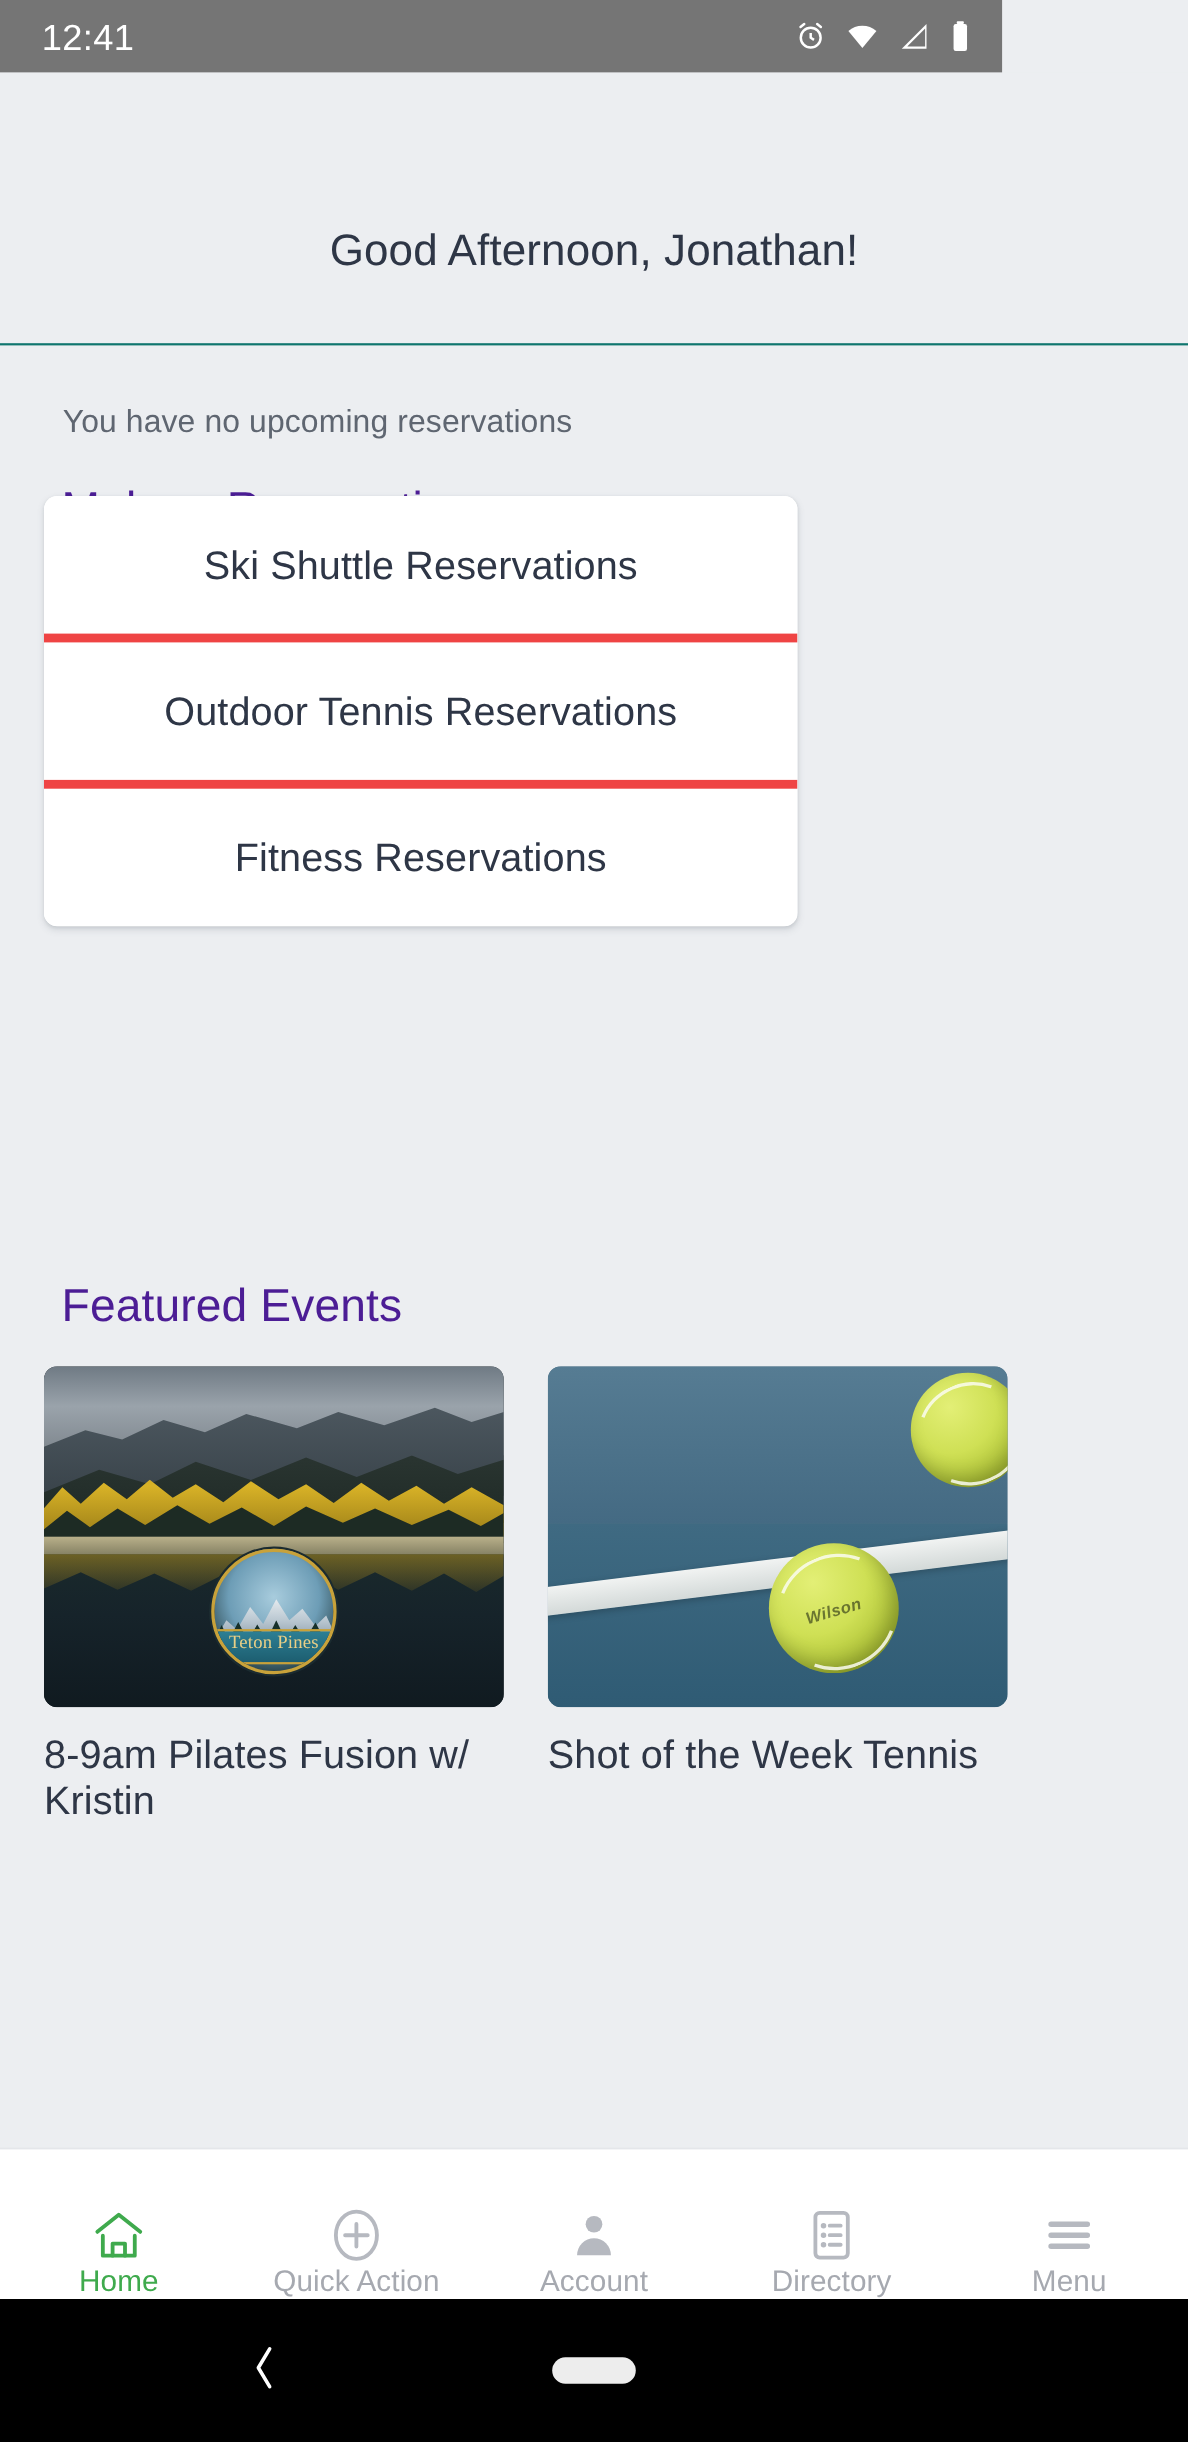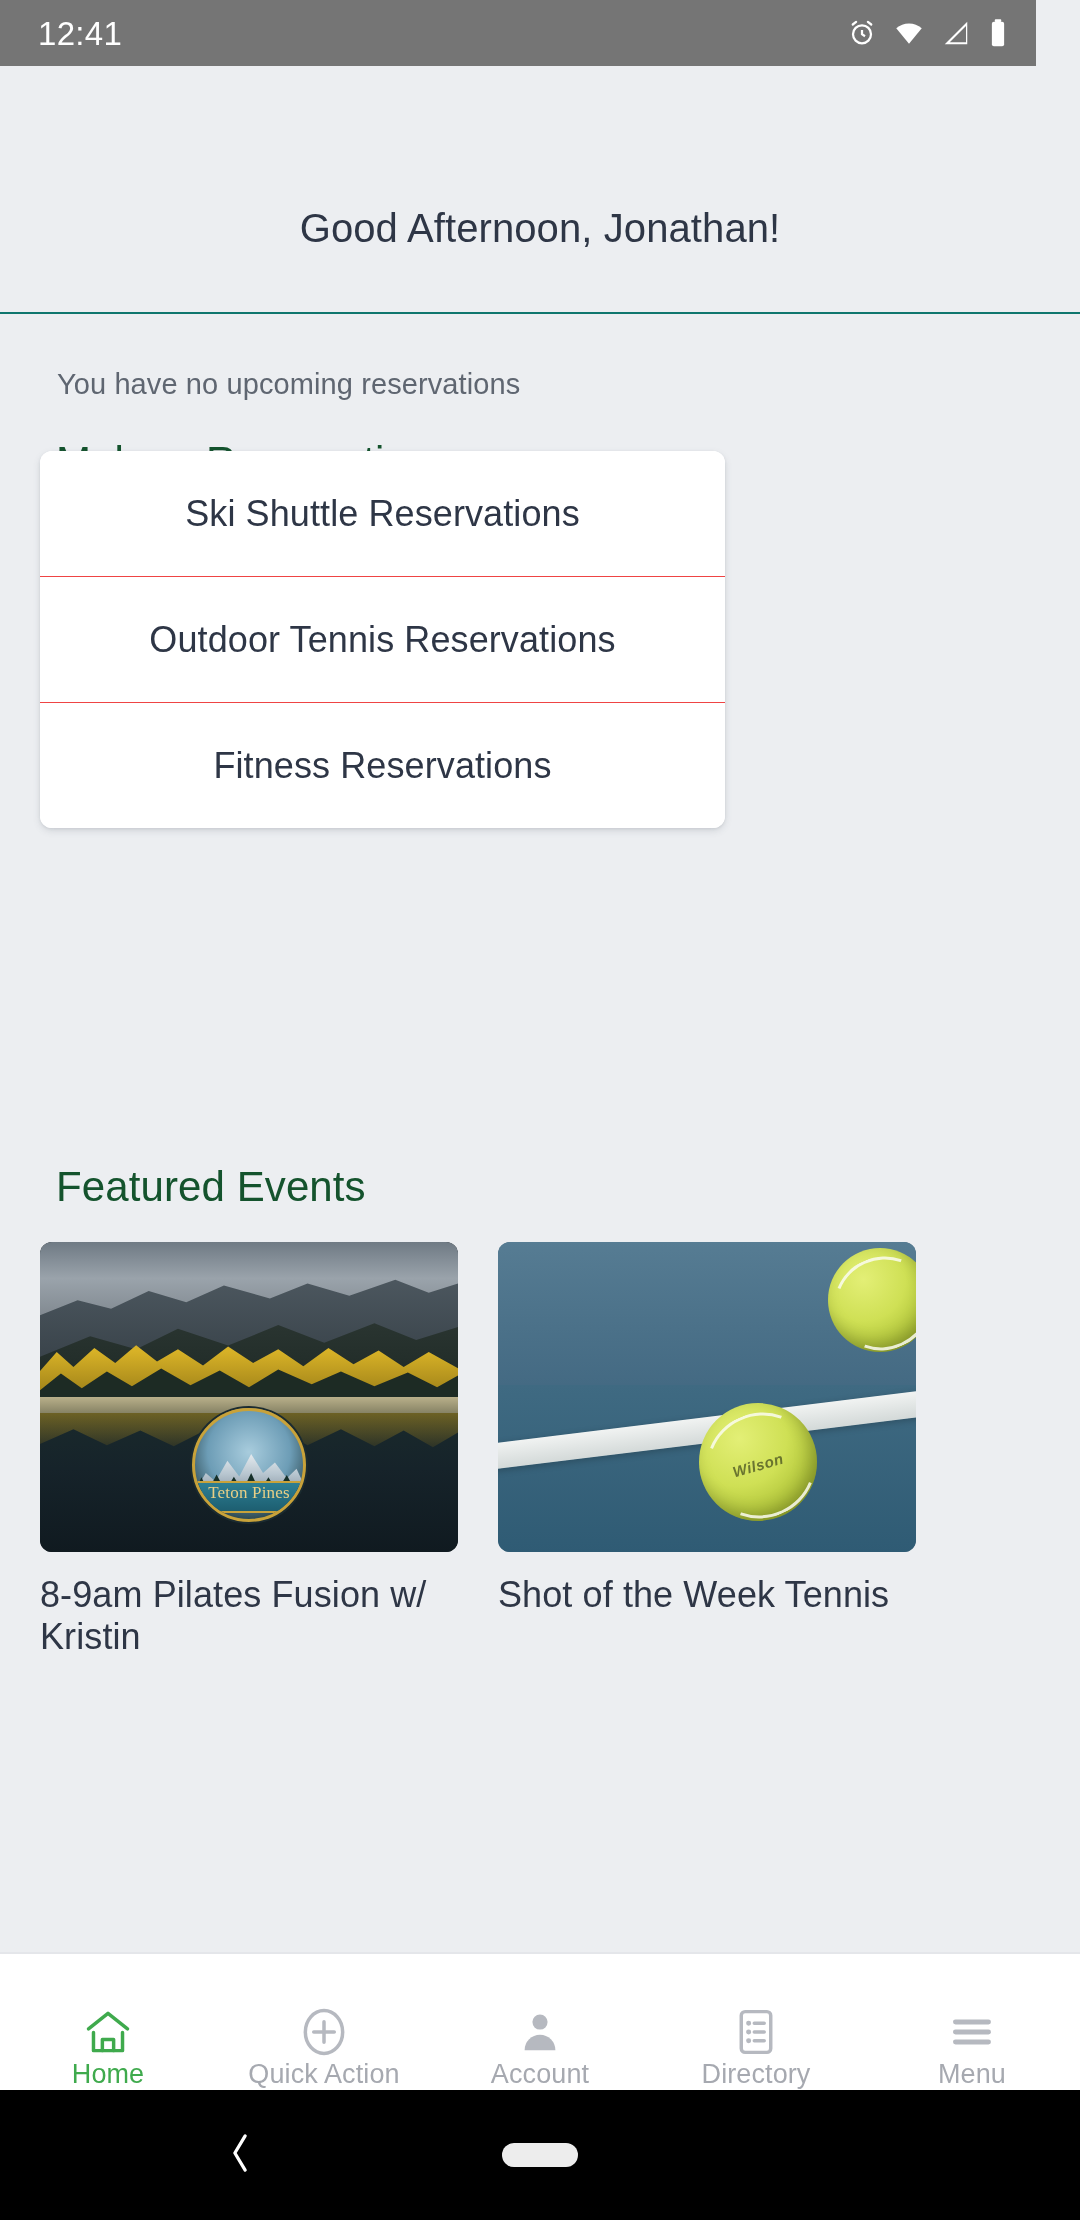--- a/index.html
+++ b/index.html
@@ -16,21 +16,21 @@
     width: 1080px;
     height: 2220px;
     overflow: hidden;
     background: #eceef1;
   }
 
   
   .statusbar {
     position: absolute;
     left: 0; top: 0;
-    width: 1036px;
+    width: 911px;
     height: 66px;
     background: #757575;
     display: flex;
     align-items: center;
     justify-content: space-between;
     box-sizing: border-box;
     padding: 0 28px 0 38px;
   }
   .statusbar .clock {
     color: #ffffff;
@@ -79,21 +79,21 @@
     position: absolute;
     left: 57px; top: 52px;
     font-size: 29px;
     color: #5f6671;
     letter-spacing: 0.1px;
   }
 
   .section-title {
     position: absolute;
     font-size: 42px;
-    color: #14532d;
+    color: #4c1d95;
     letter-spacing: 0.1px;
   }
   .section-title.reservations { left: 56px; top: 122px; }
   .section-title.featured     { left: 56px; top: 847px; }
 
   
   .res-card {
     position: absolute;
     left: 40px;
     top: 135px;
@@ -107,21 +107,21 @@
     height: 125px;
     display: flex;
     align-items: center;
     justify-content: center;
     font-size: 36px;
     color: #2e3646;
     letter-spacing: 0.1px;
     background: #ffffff;
     cursor: pointer;
   }
-  .res-item + .res-item { border-top: 1px solid #ef4444; }
+  .res-item + .res-item { border-top: 8px solid #ef4444; }
 
   
   .events-row {
     position: absolute;
     left: 0;
     top: 926px;
     width: 1080px;
     height: 470px;
     display: flex;
     gap: 40px;

